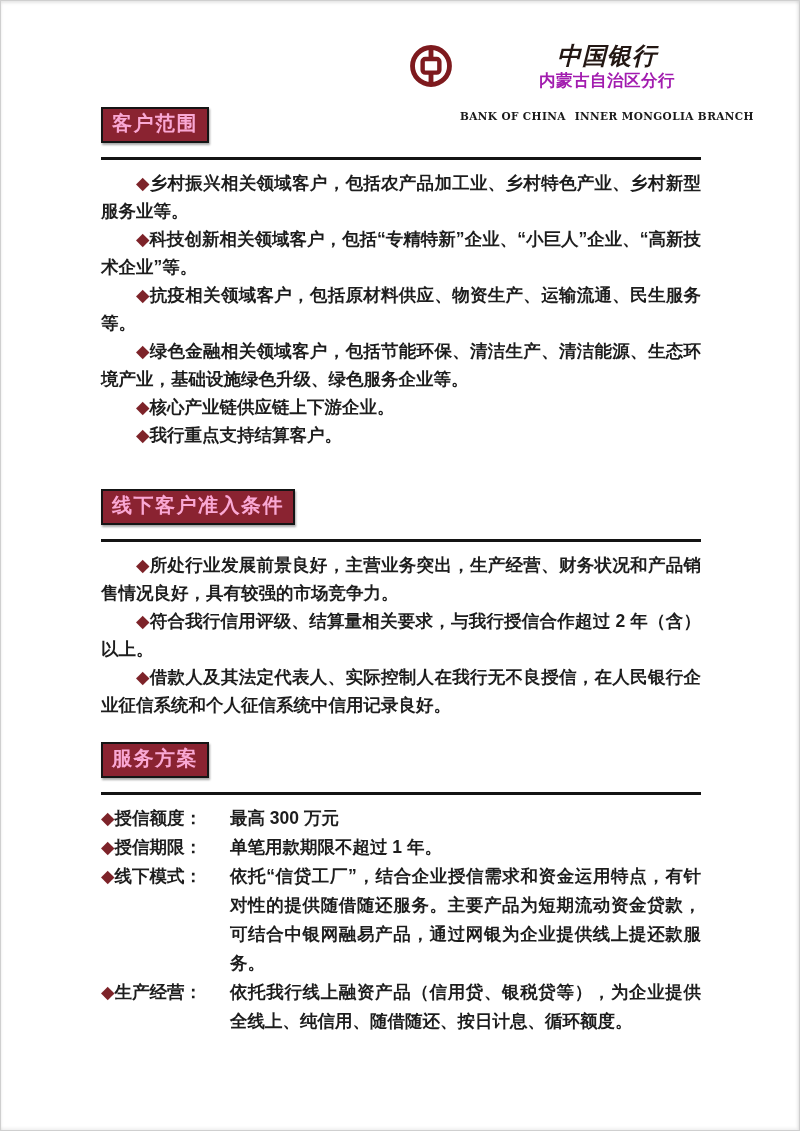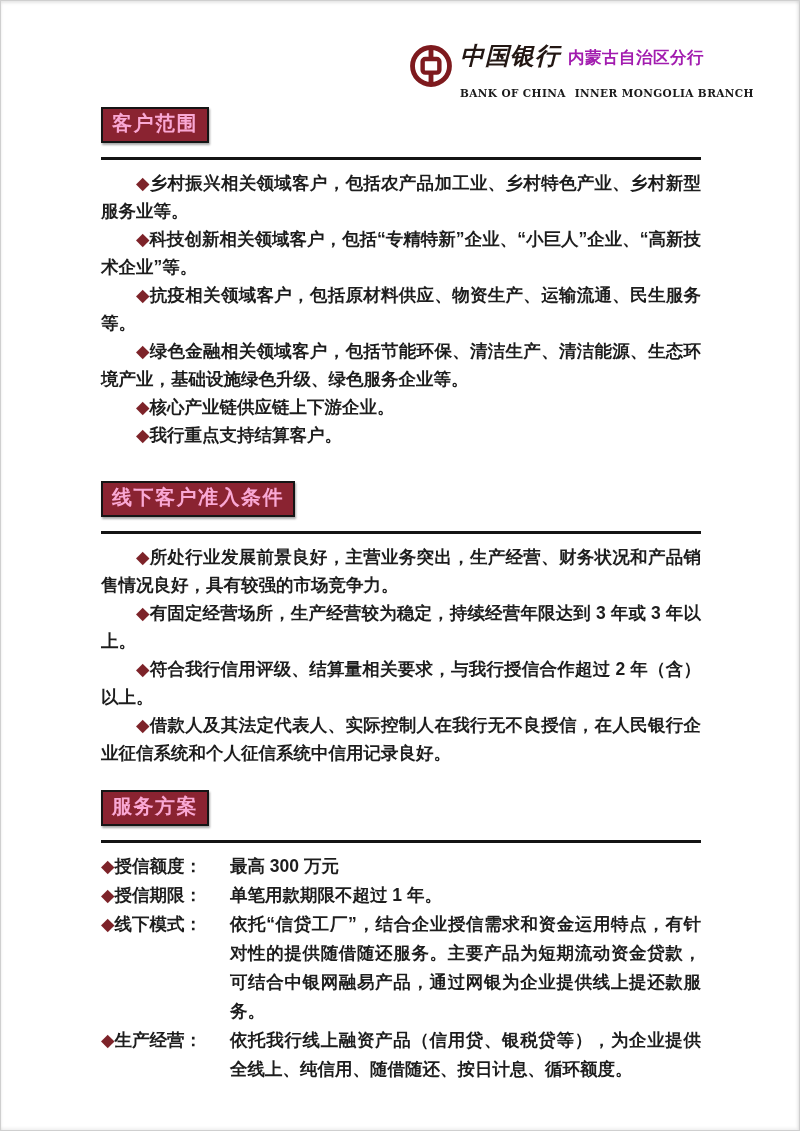--- a/index.html
+++ b/index.html
@@ -20,21 +20,21 @@
   .letterhead {
     position: absolute;
     left: 408px;
     top: 42px;
     display: flex;
     align-items: flex-start;
     gap: 7px;
   }
   .boc-logo { width: 44px; height: 44px; display: block; margin-top: 1px; }
   .head-text { display: flex; flex-direction: column; }
-  .head-row1 { display: flex; align-items: flex-end; gap: 8px; white-space: nowrap; }
+  .head-row1 { display: flex; align-items: center; gap: 1px; white-space: nowrap; flex-direction: column; }
   .bank-cn {
     font-family: "DejaVu Serif", "Liberation Serif", serif;
     font-weight: bold;
     font-style: italic;
     font-size: 24px;
     line-height: 26px;
     color: #231713;
     letter-spacing: 1px;
   }
   .branch-cn {
@@ -68,21 +68,21 @@
     border: 2.5px solid #151515;
     box-shadow: 1px 2px 2px rgba(0,0,0,0.35);
     padding: 3px 9px 6px 9px;
     font-size: 20px;
     line-height: 23px;
     font-weight: bold;
     letter-spacing: 1.5px;
   }
   .rule { border: 0; border-top: 3px solid #141414; margin: 14px 0 0 0; }
   .sec-1 .sec-title { margin-top: 106px; }
-  .sec-2 .sec-title { margin-top: 32px; }
+  .sec-2 .sec-title { margin-top: 40px; }
   .sec-3 .sec-title { margin-top: 23px; padding-left: 9px; }
 
   .bullets { margin-top: 9px; }
   p.bullet {
     margin: 0;
     font-size: 17.5px;
     font-weight: 600;
     line-height: 28px;
     text-indent: 2em;
     text-align: justify;
@@ -141,21 +141,20 @@
         <p class="bullet"><span class="diamond">◆</span><span>核心产业链供应链上下游企业。</span></p>
         <p class="bullet"><span class="diamond">◆</span><span>我行重点支持结算客户。</span></p>
       </div>
     </section>
 
     <section class="sec-2">
       <div class="sec-title">线下客户准入条件</div>
       <hr class="rule">
       <div class="bullets">
         <p class="bullet"><span class="diamond">◆</span><span>所处行业发展前景良好，主营业务突出，生产经营、财务状况和产品销售情况良好，具有较强的市场竞争力。</span></p>
-        <p class="bullet"><span class="diamond">◆</span><span>有固定经营场所，生产经营较为稳定，持续经营年限达到 3 年或 3 年以上。</span></p>
         <p class="bullet"><span class="diamond">◆</span><span>符合我行信用评级、结算量相关要求，与我行授信合作超过 2 年（含）以上。</span></p>
         <p class="bullet"><span class="diamond">◆</span><span>借款人及其法定代表人、实际控制人在我行无不良授信，在人民银行企业征信系统和个人征信系统中信用记录良好。</span></p>
       </div>
     </section>
 
     <section class="sec-3">
       <div class="sec-title">服务方案</div>
       <hr class="rule">
       <div class="svc-list">
         <div class="svc-row">

